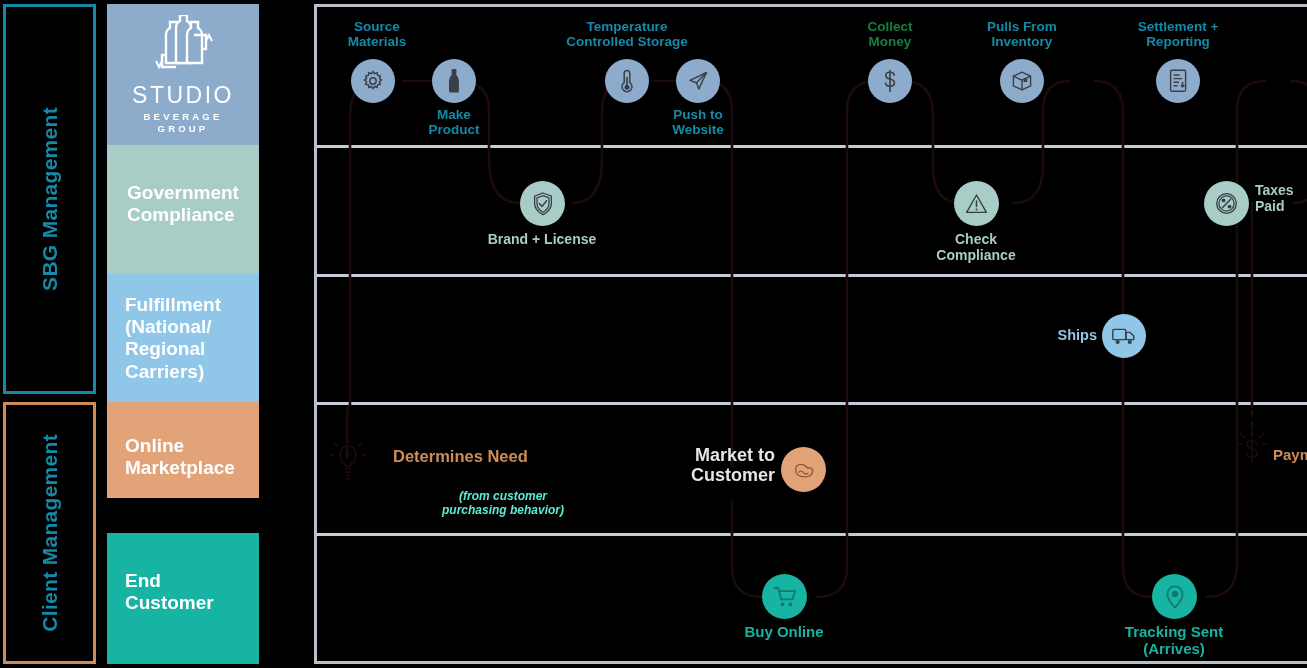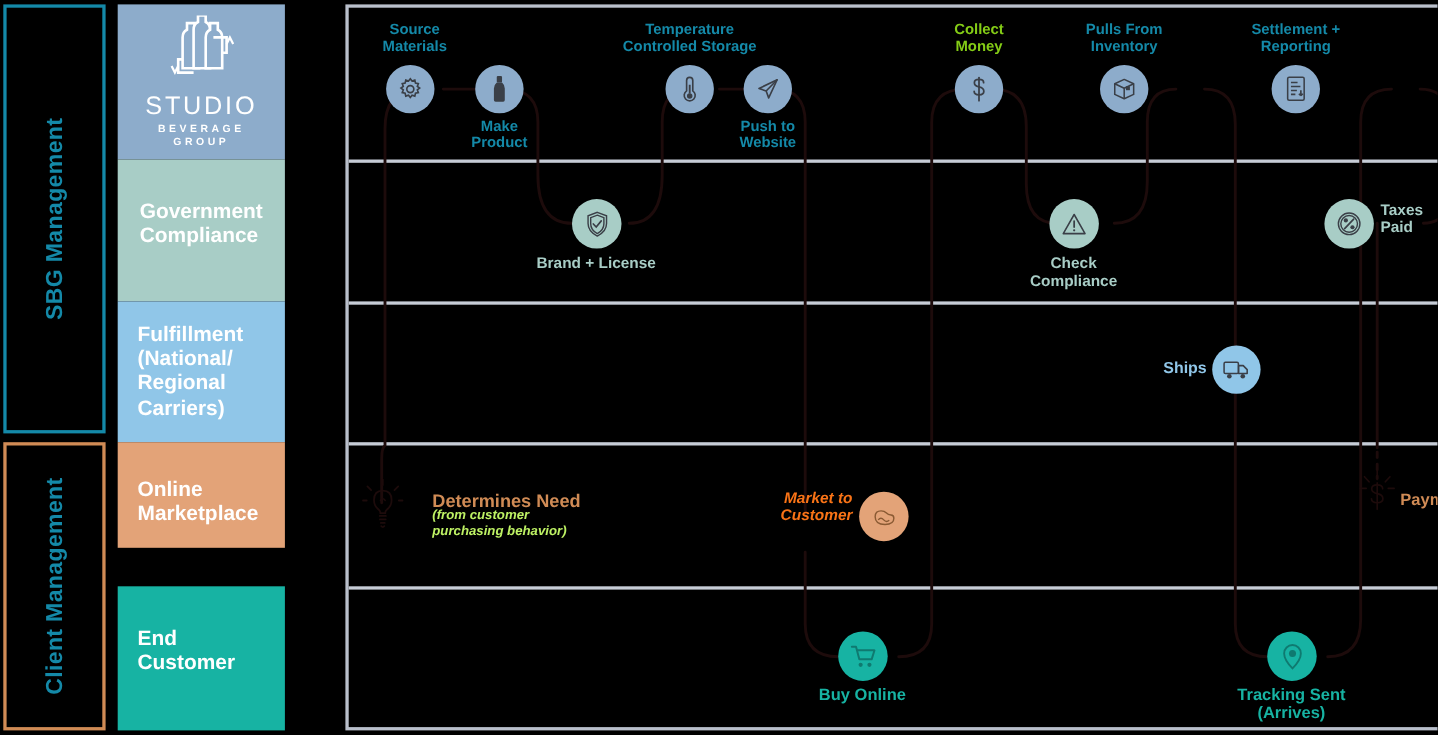--- a/index.html
+++ b/index.html
@@ -233,21 +233,21 @@
           <svg width="24" height="24" viewBox="0 0 24 24" fill="none" stroke="#3a3f47" stroke-width="1.5" stroke-linejoin="round">
             <path d="M20.5 3.5 L4 11.4 l6.5 2.3 L12.8 20z"></path>
             <path d="M10.5 13.7 L20.5 3.5"></path>
           </svg>
         </div>
         <div class="lbl" style="left:321px; top:100px; width:120px; color:#1489a8;">Push to
 Website</div>
       </div>
 
       <div class="node">
-        <div class="lbl" style="left:513px; top:12px; width:120px; color:#84cc16;">Collect
+        <div class="lbl" style="left:513px; top:12px; width:120px; color:#15803d;">Collect
 Money</div>
         <div class="bub" style="left:551px; top:52px; width:44px; height:44px; background:#8daccb;">
           <svg width="22" height="26" viewBox="0 0 22 26" fill="none" stroke="#3a3f47" stroke-width="1.6" stroke-linecap="round">
             <path d="M11 2.5 v21"></path>
             <path d="M15.2 7.2 q0-3 -4.2-3 t-4.2 3 q0 3 4.2 3.8 q4.4 .9 4.4 4 q0 3.2 -4.4 3.2 q-4.4 0-4.4-3.2"></path>
           </svg>
         </div>
       </div>
 
       <div class="node">
@@ -327,26 +327,26 @@
       <div class="node">
         <div style="position:absolute; left:12px; top:428px;">
           <svg width="38" height="56" viewBox="0 0 38 56" fill="none" stroke="#1d0b0b" stroke-width="1.6" stroke-linecap="round">
             <path d="M19 11 q-8 0-8 8.6 q0 5.4 4.2 8.6 q1.6 1.3 1.6 3.2 h4.4 q0-1.9 1.6-3.2 q4.2-3.2 4.2-8.6 q0-8.6 -8-8.6z"></path>
             <path d="M16.2 34 h5.6 M16.4 37.2 h5.2 M17.2 40.4 h3.6 M17.6 43.4 q1.4 1.4 2.8 0"></path>
             <path d="M19 6 v-5 M8.4 10.6 L5 7.2 M29.6 10.6 L33 7.2 M4.4 20 H1 M33.6 20 H37"></path>
             <path d="M16.8 20 q2.2-3.2 4.4 0" stroke-width="1.3"></path>
           </svg>
         </div>
         <div class="lbl" style="left:76px; top:440px; width:200px; color:#d08b55; font-size:16.5px; text-align:left;">Determines Need</div>
-        <div class="sublbl" style="position:absolute; left:76px; top:454px; width:220px; color:#bef264; text-align:left;">(from customer
+        <div class="sublbl" style="position:absolute; left:76px; top:482px; width:220px; color:#5eead4; text-align:center;">(from customer
 purchasing behavior)</div>
       </div>
 
       <div class="node">
-        <div class="lbl left" style="left:298px; top:438px; width:160px; color:#f97316; font-size:14px;font-style:italic;">Market to
+        <div class="lbl left" style="left:298px; top:438px; width:160px; color:#e5e5e5; font-size:18px;">Market to
 Customer</div>
         <div class="bub" style="left:464px; top:440px; width:45px; height:45px; background:#e3a378;">
           <svg width="26" height="26" viewBox="0 0 26 26" fill="none" stroke="#8a5a33" stroke-width="1.3" stroke-linejoin="round">
             <path d="M4.6 12.8 q0-5.4 5.4-5.4 q3 0 4.6 1.8 q1.8 2 4.4 2 q2.6 0 2.6 3 q0 5.6 -8 5.6 q-9 0-9-7z"></path>
             <path d="M7.4 15.6 q2.4-3 5 0 q2.2 2.6 5 0.4"></path>
           </svg>
         </div>
       </div>
 
       <div class="node">

